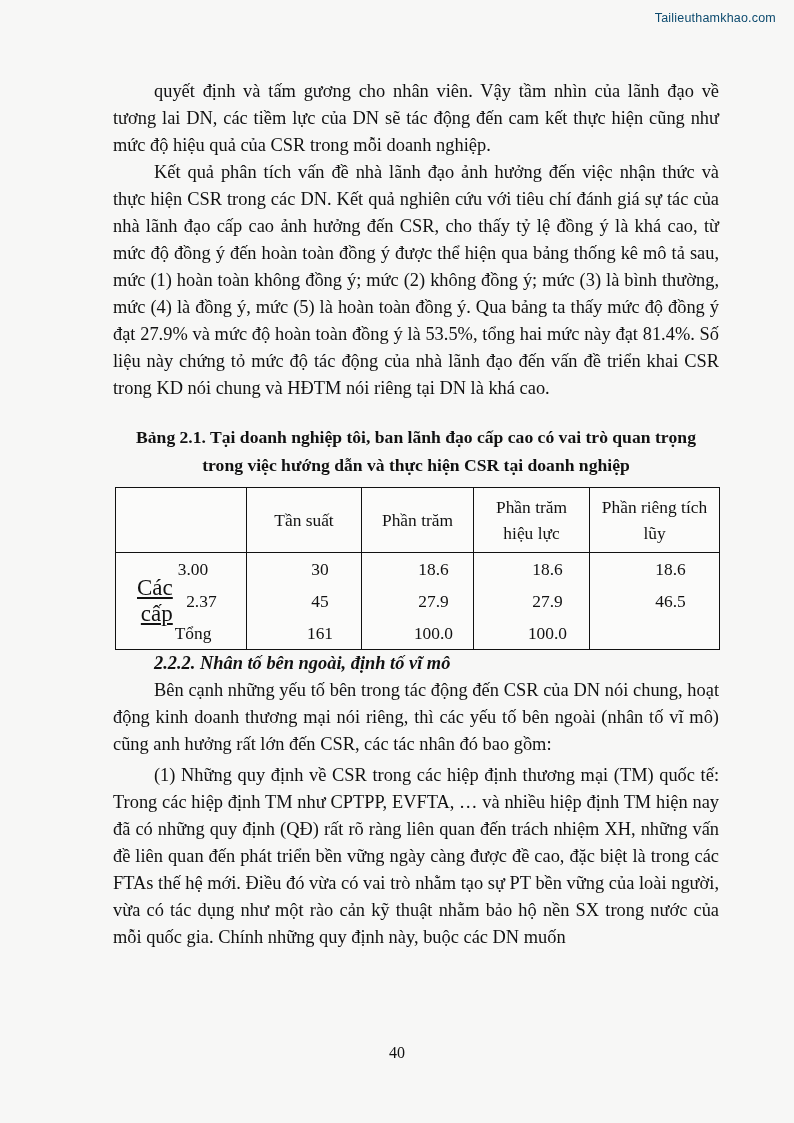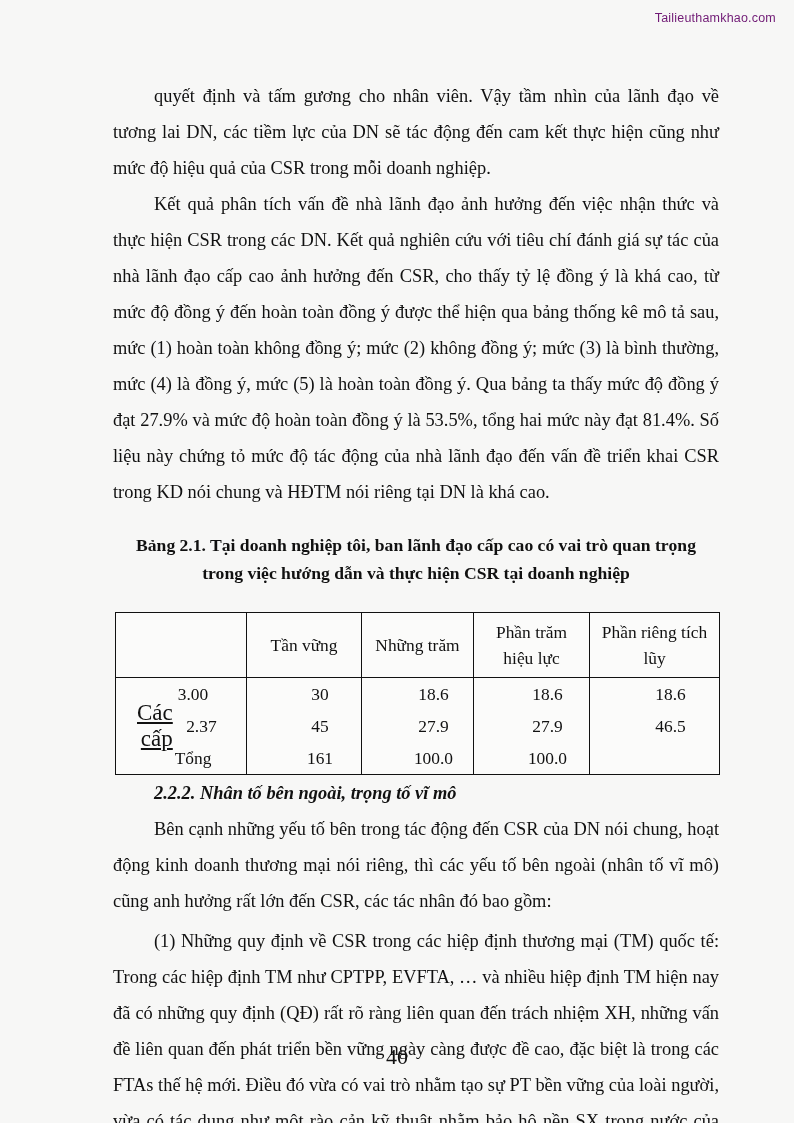--- a/index.html
+++ b/index.html
@@ -16,41 +16,41 @@
     font-family: "Liberation Serif", "DejaVu Serif", serif;
     color: #111111;
     box-sizing: border-box;
   }
   .watermark {
     position: absolute;
     top: 11px;
     right: 18px;
     font-family: "Liberation Sans", sans-serif;
     font-size: 12.5px;
-    color: #701a75;
+    color: #0c4a6e;
     letter-spacing: 0.2px;
     white-space: nowrap;
   }
   .content {
     position: absolute;
     left: 113px;
     top: 78px;
     width: 606px;
   }
   p.body {
     margin: 0 0 0 0;
     font-size: 18.4px;
-    line-height: 36px;
+    line-height: 27px;
     text-align: justify;
     text-justify: inter-word;
     text-indent: 41px;
     hyphens: none;
   }
   .caption {
-    margin: 21px 0 25px 0;
+    margin: 21px 0 8px 0;
     font-size: 17.6px;
     line-height: 28px;
     font-weight: bold;
     text-align: center;
     padding: 0 4px;
   }
   table.stat {
     border-collapse: collapse;
     width: 604px;
     margin: 0 0 0 2px;
@@ -111,21 +111,21 @@
     line-height: 30px;
     text-indent: 0;
   }
   .spacer-sm { height: 4px; }
   .pagenum {
     position: absolute;
     left: 0;
     right: 0;
     top: 1044px;
     text-align: center;
-    font-size: 22px;
+    font-size: 16px;
   }
   .colw1 { width: 131px; }
   .colw2 { width: 115px; }
   .colw3 { width: 112px; }
   .colw4 { width: 116px; }
   .colw5 { width: 130px; }
 </style>
 </head>
 <body>
 
@@ -145,22 +145,22 @@
       <colgroup>
         <col class="colw1">
           <col class="colw2">
           <col class="colw3">
           <col class="colw4">
           <col class="colw5">
       </colgroup>
       <tbody>
         <tr>
           <td class="head labelcell"></td>
-          <td class="head">Tần vững</td>
-          <td class="head">Những trăm</td>
+          <td class="head">Tần suất</td>
+          <td class="head">Phần trăm</td>
           <td class="head">Phần trăm hiệu lực</td>
           <td class="head">Phần riêng tích lũy</td>
         </tr>
 
         <tr class="datarow firstdata">
           <td class="labelcell">
             <div class="labelgrid">
               <span class="lvlname"></span>
               <span class="lvlval">3.00</span>
             </div>
@@ -193,21 +193,21 @@
             </div>
           </td>
           <td>161</td>
           <td>100.0</td>
           <td>100.0</td>
           <td></td>
         </tr>
       </tbody>
     </table>
 
-    <p class="body sectionhead">2.2.2. Nhân tố bên ngoài, trọng tố vĩ mô</p>
+    <p class="body sectionhead">2.2.2. Nhân tố bên ngoài, định tố vĩ mô</p>
 
     <p class="body">Bên cạnh những yếu tố bên trong tác động đến CSR của DN nói chung, hoạt động kinh doanh thương mại nói riêng, thì các yếu tố bên ngoài (nhân tố vĩ mô) cũng anh hưởng rất lớn đến CSR, các tác nhân đó bao gồm:</p>
 
     <div class="spacer-sm"></div>
 
     <p class="body">(1) Những quy định về CSR trong các hiệp định thương mại (TM) quốc tế: Trong các hiệp định TM như CPTPP, EVFTA, … và nhiều hiệp định TM hiện nay đã có những quy định (QĐ) rất rõ ràng liên quan đến trách nhiệm XH, những vấn đề liên quan đến phát triển bền vững ngày càng được đề cao, đặc biệt là trong các FTAs thế hệ mới. Điều đó vừa có vai trò nhằm tạo sự PT bền vững của loài người, vừa có tác dụng như một rào cản kỹ thuật nhằm bảo hộ nền SX trong nước của mỗi quốc gia. Chính những quy định này, buộc các DN muốn</p>
 
   </div>
 
   <div class="pagenum">40</div>

